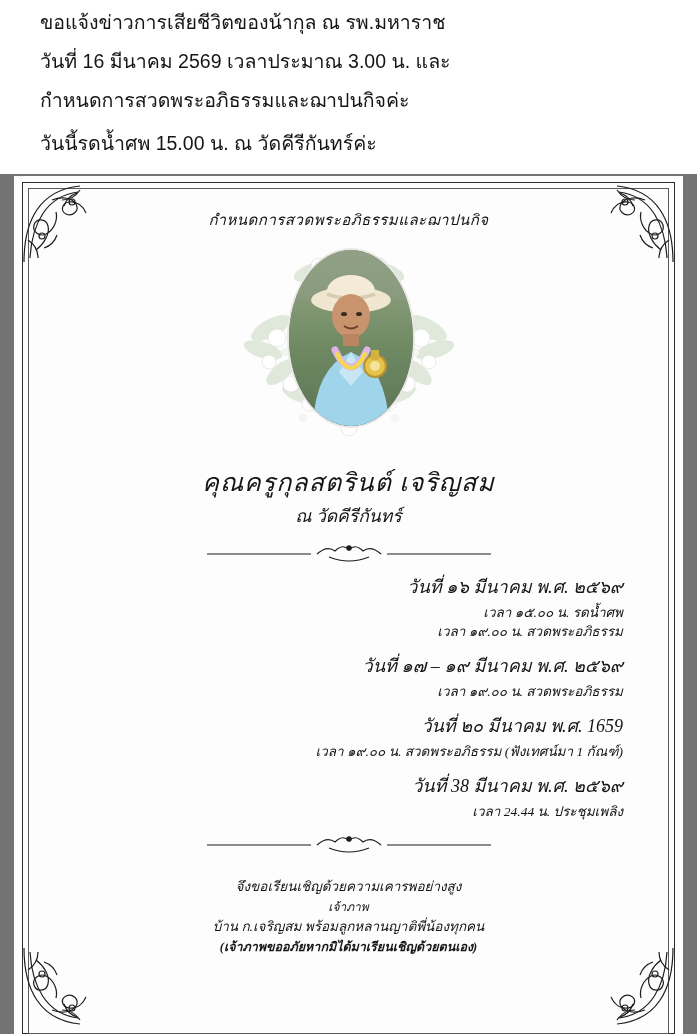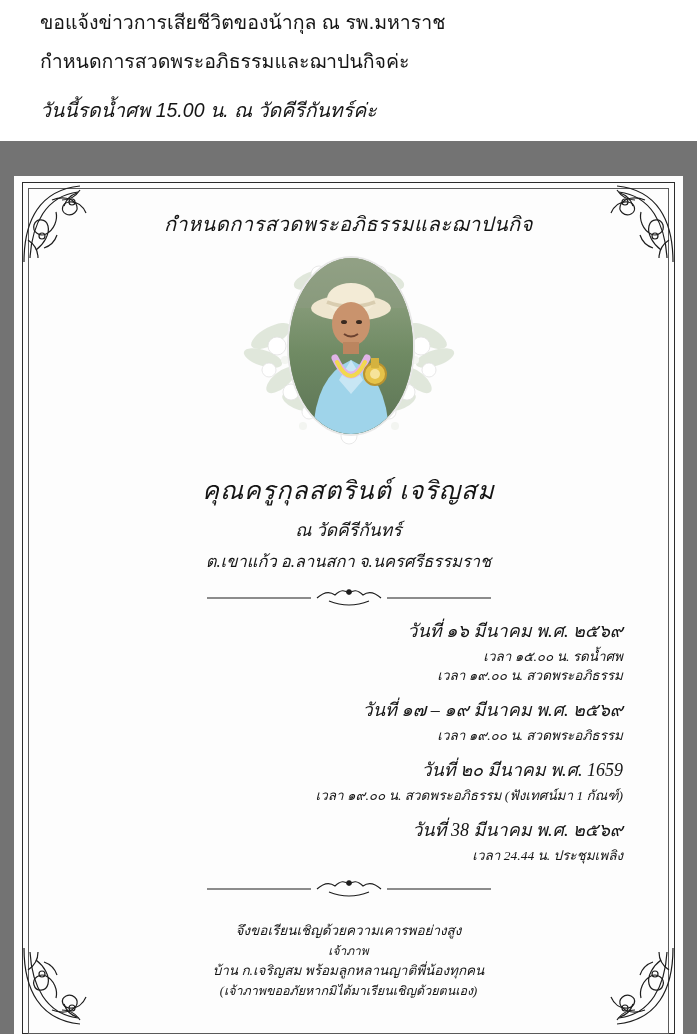--- a/index.html
+++ b/index.html
@@ -33,22 +33,21 @@
   }
   .message p {
     margin: 0 0 6px 0;
     font-size: 19.5px;
     line-height: 33px;
     color: #151515;
     font-family: "Liberation Sans", sans-serif;
     white-space: pre-wrap;
   }
   .message p.spacer-before {
-    margin-top: 16px;
-    font-style: italic;
+    margin-top: 10px;
   }
 
   
   .card {
     position: absolute;
     left: 14px;
     top: 176px;
     width: 669px;
     height: 858px;
     background: #fdfdfd;
@@ -93,21 +92,21 @@
     text-align: center;
   }
 
   .script {
     font-family: "Liberation Serif", serif;
     font-style: italic;
     color: #141414;
   }
 
   .header-line {
-    font-size: 20px;
+    font-size: 15px;
     letter-spacing: 0.5px;
     margin-top: 10px;
     margin-bottom: 4px;
   }
 
   
   .portrait-wrap {
     position: relative;
     width: 260px;
     height: 200px;
@@ -136,21 +135,21 @@
   }
   .photo svg { width: 100%; height: 100%; display: block; }
 
   .name-line {
     font-size: 25px;
     margin-top: 20px;
     letter-spacing: 1px;
   }
   .temple-line {
     font-size: 17.5px;
-    margin-top: 6px;
+    margin-top: 0;
   }
   .addr-line {
     font-size: 16.5px;
     margin-top: 4px;
   }
 
   
   .divider {
     width: 300px;
     height: 24px;
@@ -174,32 +173,34 @@
 
   .footer {
     margin-top: 20px;
   }
   .footer-line {
     font-size: 13.5px;
     line-height: 20px;
   }
   .footer-line.small {
     font-size: 12.5px;
+    font-weight: bold;
   }
   .footer-line.host {
     font-size: 12px;
   }
 </style>
 </head>
 <body>
 
 <div class="page">
 
   <div class="message">
     <p>ขอแจ้งข่าวการเสียชีวิตของน้ากุล ณ รพ.มหาราช</p>
+    <p>วันที่ 16 มีนาคม 2569 เวลาประมาณ 3.00 น. และ</p>
     <p>กำหนดการสวดพระอภิธรรมและฌาปนกิจค่ะ</p>
     <p class="spacer-before">วันนี้รดน้ำศพ 15.00 น. ณ วัดคีรีกันทร์ค่ะ</p>
   </div>
 
   <div class="card">
     <div class="card-border-outer"></div>
     <div class="card-border-inner"></div>
 
     <div class="corner tl">
       <svg viewBox="0 0 86 86" fill="none" stroke="#1d1d1d" stroke-width="1.2">
@@ -331,21 +332,20 @@
               <circle cx="86" cy="116" r="11" fill="#e6c34a" stroke="#b9932f" stroke-width="2"></circle>
               <circle cx="86" cy="116" r="5" fill="#f6e39a"></circle>
               <rect x="82" y="100" width="8" height="10" fill="#d4b23f"></rect>
             </svg>
           </div>
         </div>
       </div>
 
       <div class="script name-line">คุณครูกุลสตรินต์  เจริญสม</div>
       <div class="script temple-line">ณ  วัดคีรีกันทร์</div>
-      <div class="script addr-line">ต.เขาแก้ว อ.ลานสกา จ.นครศรีธรรมราช</div>
 
       <div class="divider">
         <svg viewBox="0 0 300 24" fill="none" stroke="#1d1d1d" stroke-width="1.1">
           <line x1="8" y1="12" x2="112" y2="12"></line>
           <line x1="188" y1="12" x2="292" y2="12"></line>
           <path d="M118 12 q10 -9 18 -3 q8 -8 14 -1 q6 -7 14 1 q8 -6 18 3"></path>
           <path d="M130 15 q20 8 40 0"></path>
           <circle cx="150" cy="6" r="2.2" fill="#1d1d1d"></circle>
         </svg>
       </div>

